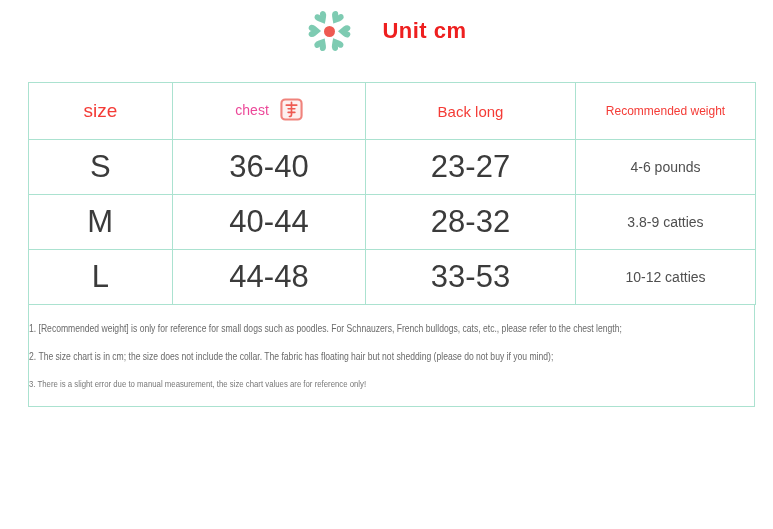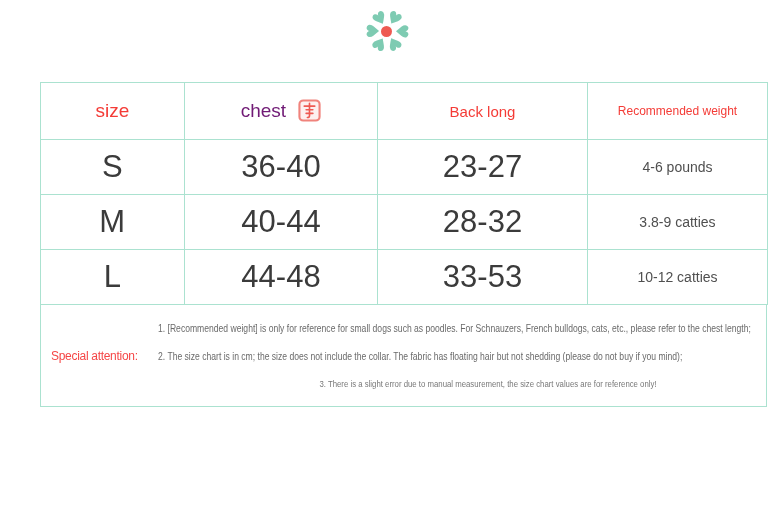--- a/index.html
+++ b/index.html
@@ -19,71 +19,71 @@
     font-family:"DejaVu Sans",sans-serif;
     transform:rotate(var(--a)) translateY(-14.5px);
   }
   .flower-center{
     position:absolute;left:50%;top:50%;width:11px;height:11px;margin:-5.5px;
     background:#ee5a52;border-radius:50%;
   }
   .page-title{font-size:22px;font-weight:bold;color:#ee1f1f;letter-spacing:0.5px;}
 
   
-  .content{position:absolute;left:40px;top:82px;width:727px;}
+  .content{position:absolute;left:28px;top:82px;width:727px;}
   table.size-table{
     width:727px;border-collapse:collapse;table-layout:fixed;background:#fff;
   }
   .size-table th,.size-table td{
     border:1px solid #abe2d0;text-align:center;vertical-align:middle;padding:0;
   }
   .size-table thead tr{height:57px;}
   .size-table tbody tr{height:55px;}
   th{font-weight:normal;}
   .h-size{color:#f43b36;font-size:19px;}
-  .h-chest{color:#701a75;font-size:19px;}
+  .h-chest{color:#ec4899;font-size:14px;}
   .h-chest .stamp{vertical-align:middle;margin-left:7px;margin-top:-3px;}
   .h-back{color:#f43b36;font-size:15px;}
   .h-weight{color:#f43b36;font-size:12px;}
   .c-size{color:#3b3b3b;font-size:31px;letter-spacing:0.5px;}
   .c-num{color:#3b3b3b;font-size:31px;letter-spacing:0px;}
   .c-weight{color:#4f4f4f;font-size:14px;}
   .c-weight-sm{font-size:12px;color:#585858;}
 
   
   .notes-box{
     width:727px;height:102px;border:1px solid #abe2d0;border-top:none;
     box-sizing:border-box;display:flex;background:#fff;
   }
   .notes-label{
     flex:0 0 107px;display:flex;align-items:center;padding-left:10px;
     color:#f54646;font-size:12px;letter-spacing:-0.3px;white-space:nowrap;
   }
   .notes-list{
     flex:1;display:flex;flex-direction:column;justify-content:center;gap:16px;
     overflow:hidden;
-    text-align:right;
   }
   .note{margin:0;white-space:nowrap;transform-origin:left center;}
   .note.n-big{font-size:11px;color:#6a6a6a;transform:scaleX(0.78);}
   .note.n-small{font-size:9.5px;color:#787878;transform:scaleX(0.82);}
 </style>
 </head>
 <body>
 
 <div class="banner">
   <div class="flower">
     <span class="petal" style="--a:30deg">♥</span>
     <span class="petal" style="--a:90deg">♥</span>
     <span class="petal" style="--a:150deg">♥</span>
     <span class="petal" style="--a:210deg">♥</span>
     <span class="petal" style="--a:270deg">♥</span>
     <span class="petal" style="--a:330deg">♥</span>
     <span class="flower-center"></span>
   </div>
+  <div class="page-title">Unit cm</div>
 </div>
 
 <div class="content">
   <table class="size-table">
     <colgroup>
       <col style="width:144px">
         <col style="width:193px">
         <col style="width:210px">
         <col style="width:180px">
     </colgroup>
@@ -122,20 +122,19 @@
       <tr>
         <td class="c-size">L</td>
         <td class="c-num">44-48</td>
         <td class="c-num">33-53</td>
         <td class="c-weight">10-12 catties</td>
       </tr>
     </tbody>
   </table>
 
   <div class="notes-box">
-    <div class="notes-label">Special attention:</div>
     <div class="notes-list">
       <p class="note n-big">1. [Recommended weight] is only for reference for small dogs such as poodles. For Schnauzers, French bulldogs, cats, etc., please refer to the chest length;</p>
       <p class="note n-big">2. The size chart is in cm; the size does not include the collar. The fabric has floating hair but not shedding (please do not buy if you mind);</p>
       <p class="note n-small">3. There is a slight error due to manual measurement, the size chart values are for reference only!</p>
     </div>
   </div>
 </div>
 
 </body></html>

